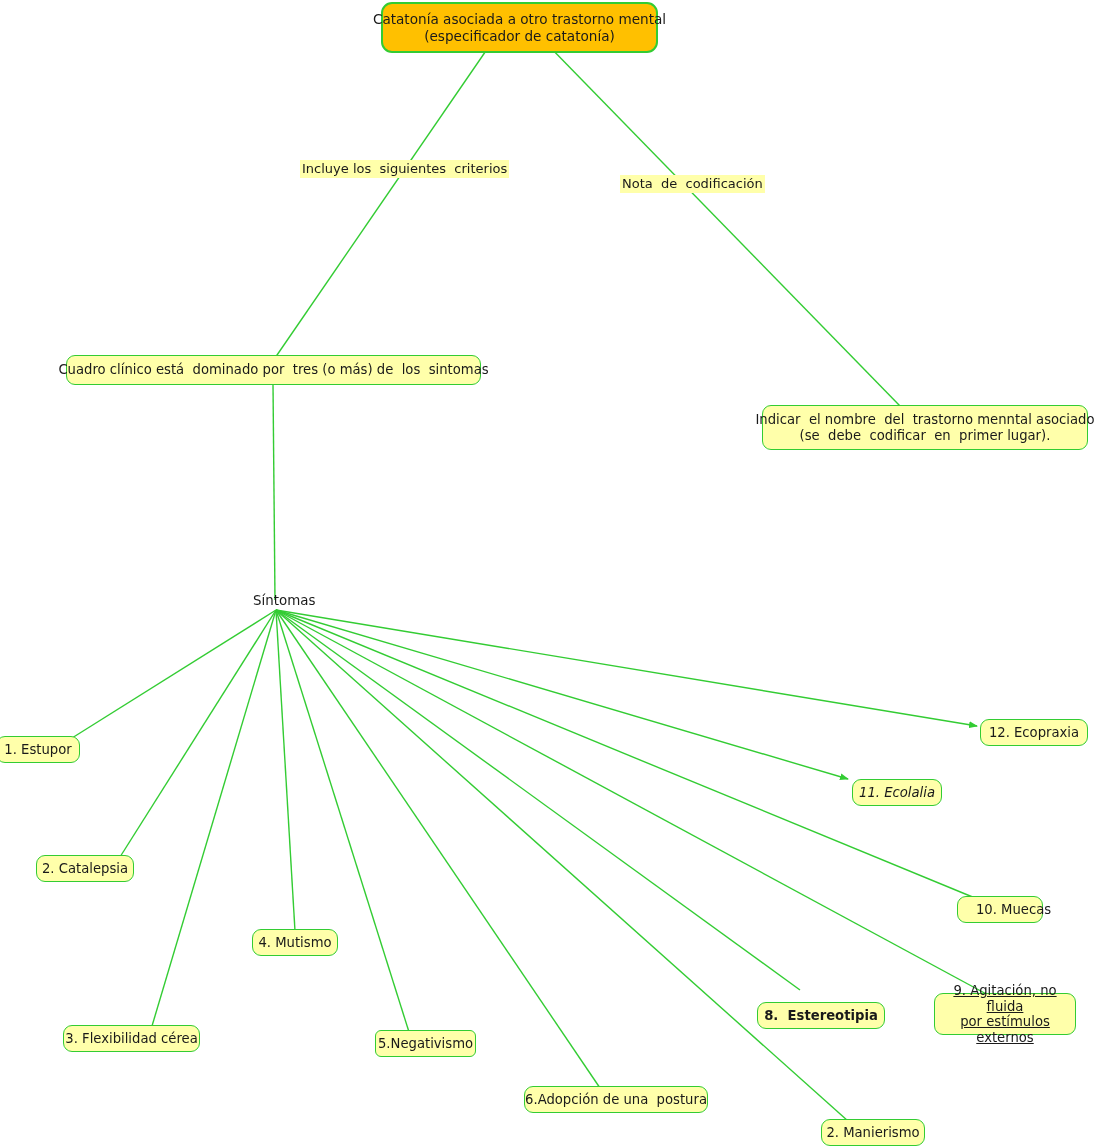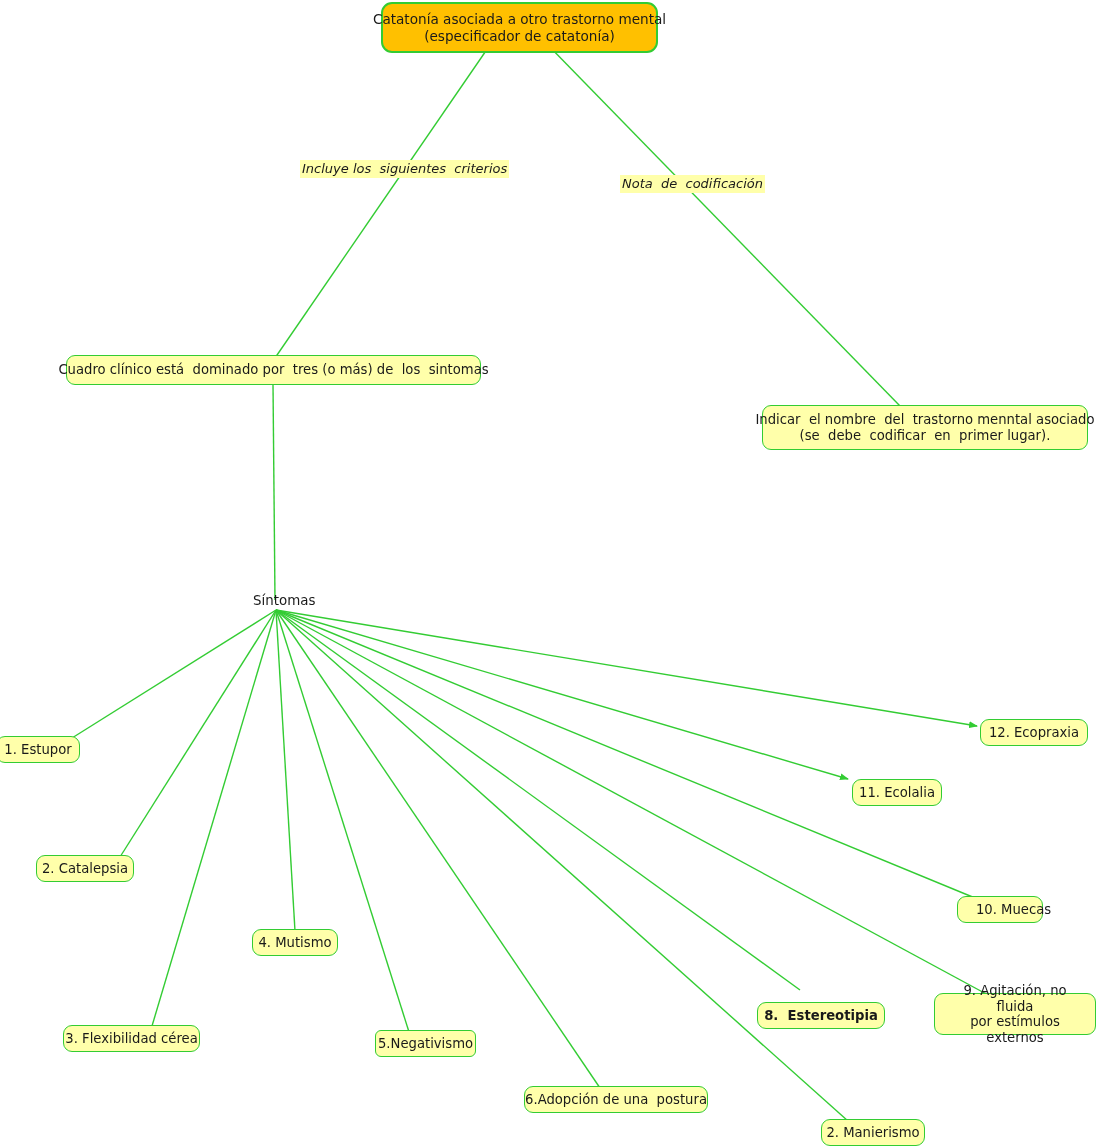--- a/index.html
+++ b/index.html
@@ -50,21 +50,20 @@
     line-height: 16.5px;
   }
   .edge-label {
     position: absolute;
     background: #ffffaa;
     color: #1a1a1a;
     font-size: 13px;
     line-height: 16px;
     white-space: pre;
     padding: 1px 2px;
-    font-style: italic;
   }
   .plain-label {
     position: absolute;
     background: transparent;
     color: #1a1a1a;
     font-size: 13.4px;
     line-height: 16px;
     white-space: pre;
   }
 </style>
@@ -127,24 +126,24 @@
   <div class="node" style="left:252px; top:929px; width:86px; height:27px;">4. Mutismo</div>
 
   <div class="node" style="left:375px; top:1030px; width:101px; height:27px;border-radius:6px;">5.Negativismo</div>
 
   <div class="node" style="left:524px; top:1086px; width:184px; height:27px;">6.Adopción de una  postura</div>
 
   <div class="node" style="left:821px; top:1119px; width:104px; height:27px;">2. Manierismo</div>
 
   <div class="node" style="left:757px; top:1002px; width:128px; height:27px;font-weight:bold;">8.  Estereotipia</div>
 
-  <div class="node" style="left:934px; top:993px; width:162px; height:42px;">
+  <div class="node" style="left:934px; top:993px; width:142px; height:42px;text-decoration:underline;">
     <span style="white-space:pre-line;">9. Agitación, no  fluida
 por estímulos  externos</span>
   </div>
 
   <div class="node" style="left:957px; top:896px; width:86px; height:27px;padding-left:36px;">10. Muecas</div>
 
-  <div class="node" style="left:852px; top:779px; width:90px; height:27px;">11. Ecolalia</div>
+  <div class="node" style="left:852px; top:779px; width:90px; height:27px;font-style:italic;">11. Ecolalia</div>
 
   <div class="node" style="left:980px; top:719px; width:108px; height:27px;">12. Ecopraxia</div>
 
 </div>
 
 </body></html>

